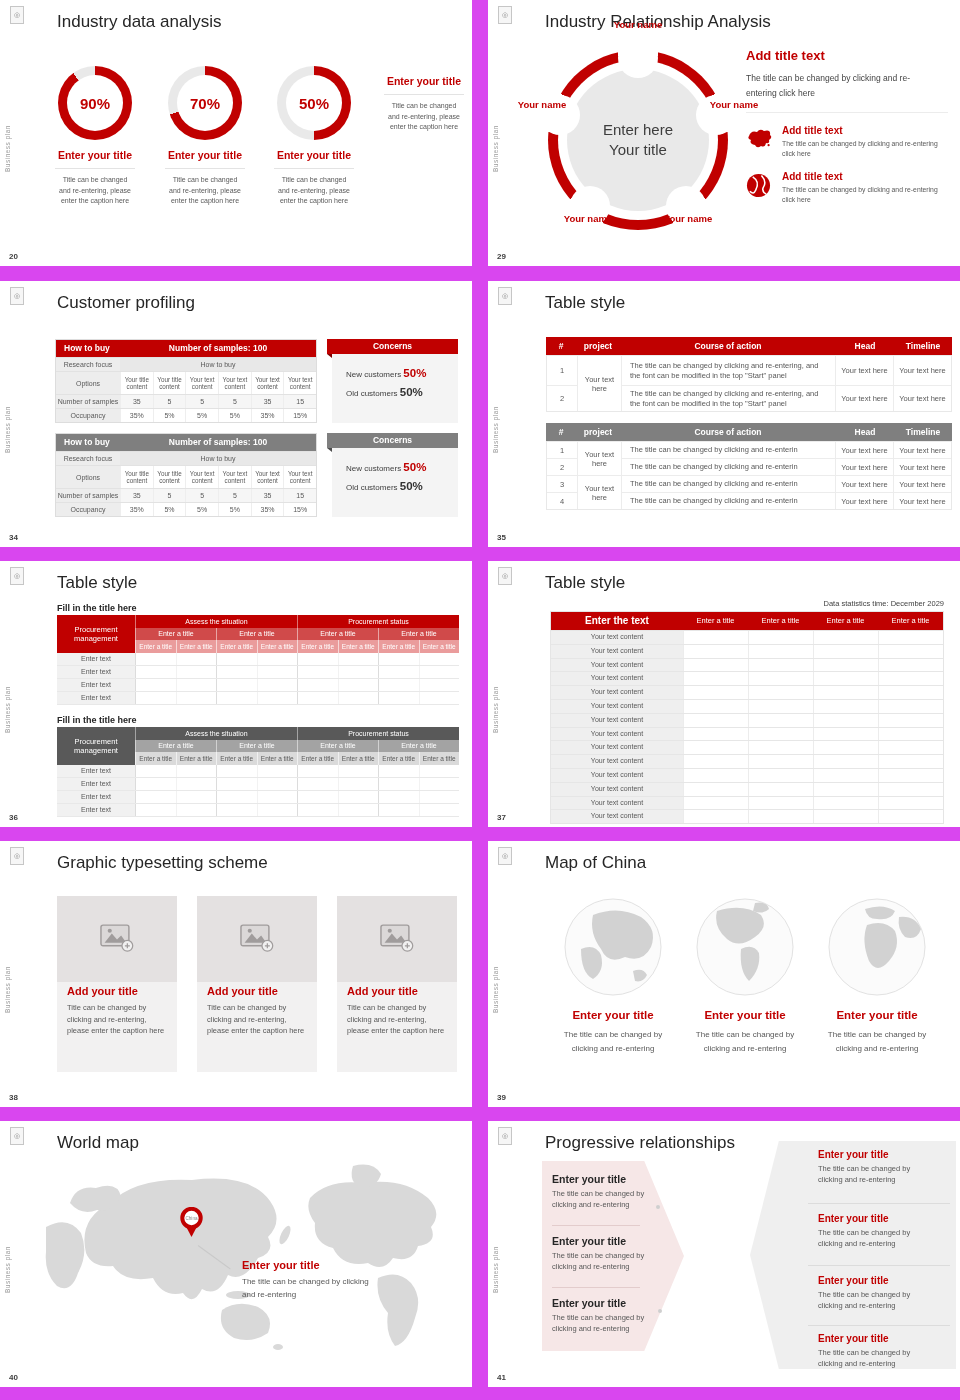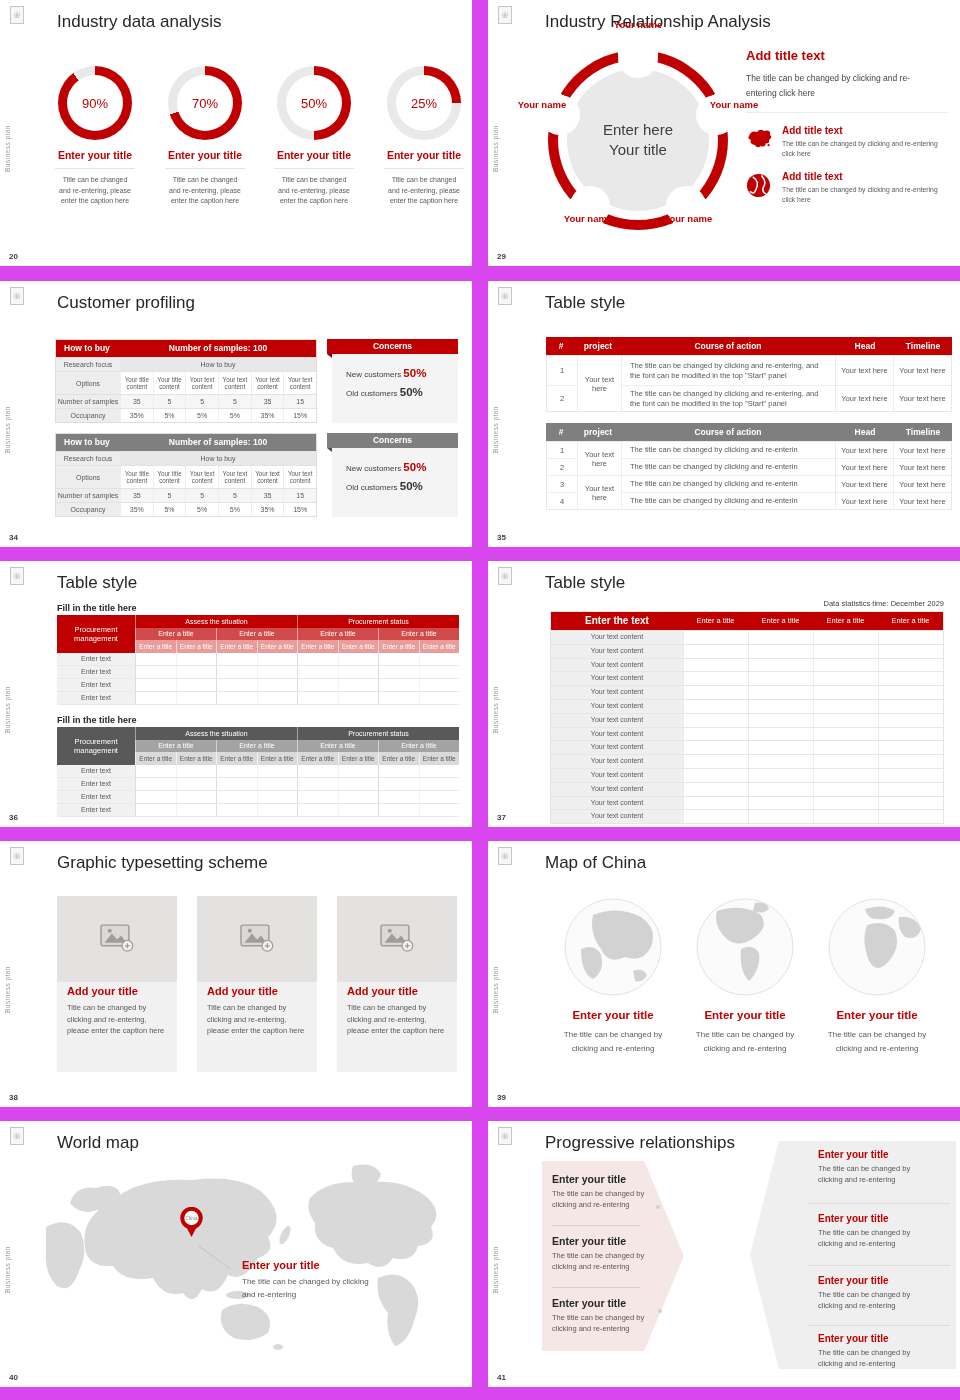--- a/index.html
+++ b/index.html
@@ -9,21 +9,21 @@
   
   .logo{position:absolute;left:10px;top:6px;width:12px;height:16px;border:1px solid #c6c6c6;background:#f6f6f6;color:#8a8a8a;font-size:7px;line-height:16px;text-align:center;}
   .vtext{position:absolute;left:4px;top:100px;height:72px;writing-mode:vertical-rl;transform:rotate(180deg);font-size:6.5px;color:#9a9a9a;letter-spacing:.5px;}
   .snum{position:absolute;left:9px;bottom:5px;font-size:8px;font-weight:bold;color:#404040;}
   .stitle{position:absolute;left:57px;top:12px;font-size:17px;color:#262626;}
 
   
   .dcol{position:absolute;top:66px;width:116px;text-align:center;}
   .donut{position:relative;width:74px;height:74px;border-radius:50%;margin:0 auto;background:#e9e9e9;}
   .donut::after{content:"";position:absolute;left:9px;top:9px;width:56px;height:56px;background:#fff;border-radius:50%;}
-  .donut .pct{position:absolute;inset:0;display:flex;align-items:center;justify-content:center;font-weight:normal;color:#c00000;font-size:13px;z-index:2;}
+  .donut .pct{position:absolute;inset:0;display:flex;align-items:center;justify-content:center;font-weight:bold;color:#c00000;font-size:15px;z-index:2;}
   .dtitle{margin-top:9px;color:#c00000;font-weight:bold;font-size:10.5px;}
   .ddiv{width:80px;height:1px;background:#e3e3e3;margin:7px auto 6px;}
   .dcap{font-size:7px;color:#595959;line-height:10.5px;}
 
   
   .s33wrap{position:absolute;left:0;top:8px;width:300px;height:256px;}
   .s33ring{position:absolute;left:60px;top:42px;width:180px;height:180px;border-radius:50%;
     background:conic-gradient(from 13deg,#c00000 0 46deg,transparent 46deg 72deg,#c00000 72deg 118deg,transparent 118deg 144deg,#c00000 144deg 190deg,transparent 190deg 216deg,#c00000 216deg 262deg,transparent 262deg 288deg,#c00000 288deg 334deg,transparent 334deg 360deg);}
   .s33ring::after{content:"";position:absolute;inset:10px;background:#fff;border-radius:50%;}
   .s33core{position:absolute;left:79px;top:61px;width:142px;height:142px;background:#e9e9e9;border-radius:50%;}
@@ -185,23 +185,20 @@
         </div>
       <div class="dtitle">Enter your title</div>
       <div class="ddiv"></div>
       <div class="dcap">
           <div>Title can be changed</div>
           <div>and re-entering, please</div>
           <div>enter the caption here</div>
         </div>
     </div>
     <div class="dcol" style="left:366px">
-      <div class="donut" style="background: conic-gradient(rgb(192, 0, 0) 0deg, rgb(192, 0, 0) 25%, rgb(233, 233, 233) 25%, rgb(233, 233, 233) 100%);">
-          <span class="pct">25%</span>
-        </div>
       <div class="dtitle">Enter your title</div>
       <div class="ddiv"></div>
       <div class="dcap">
           <div>Title can be changed</div>
           <div>and re-entering, please</div>
           <div>enter the caption here</div>
         </div>
     </div>
     <div class="snum">20</div>
   </div>

